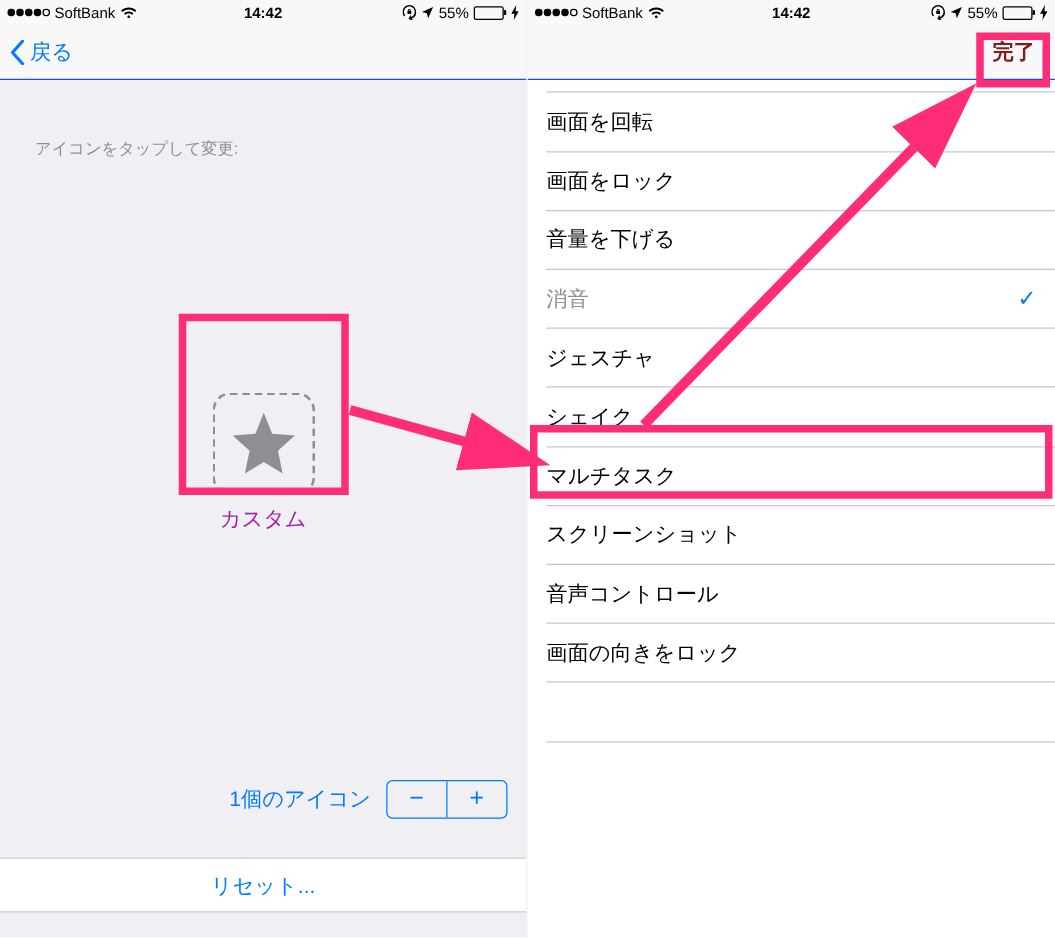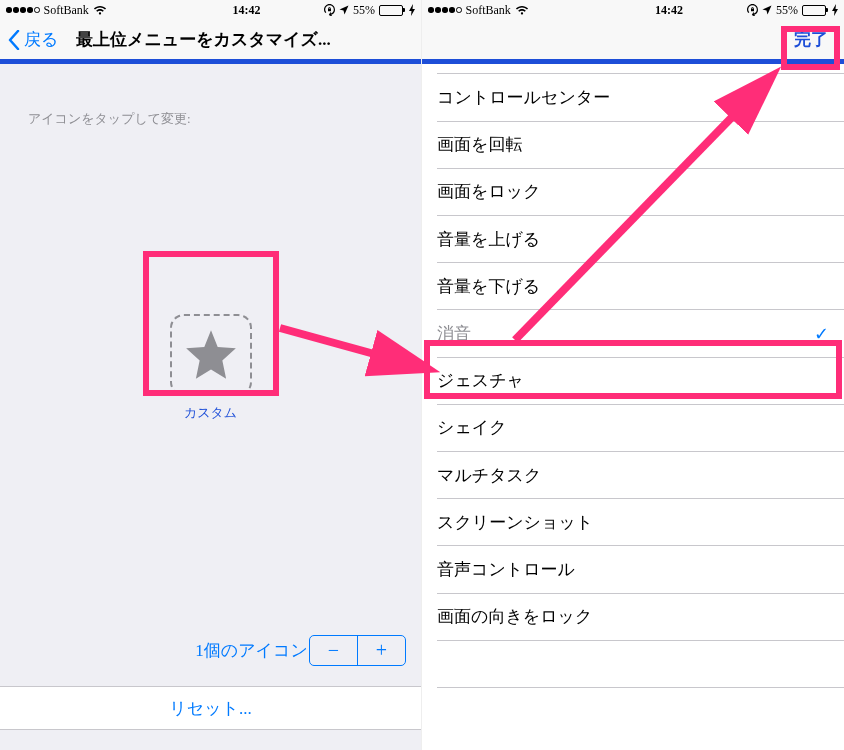--- a/index.html
+++ b/index.html
@@ -13,21 +13,20 @@
       height: 750px;
       display: flex;
       background: #fff;
       position: relative;
     }
     .screen {
       width: 422px;
       height: 750px;
       position: relative;
       overflow: hidden;
-      font-family: Liberation Serif, serif;
     }
     .screen-left {
       border-right: 1px solid #eee;
     }
     
     .status-bar {
       height: 20px;
       display: flex;
       align-items: center;
       justify-content: space-between;
@@ -40,21 +39,20 @@
     .status-left, .status-right {
       display: flex;
       align-items: center;
       gap: 4px;
     }
     .status-center {
       font-weight: 600;
       position: absolute;
       left: 50%;
       transform: translateX(-50%);
-      margin-left: 36px;
     }
     .signal-dots {
       display: flex;
       gap: 1.5px;
     }
     .signal-dot {
       width: 5.5px;
       height: 5.5px;
       border-radius: 50%;
       background: #000;
@@ -88,21 +86,21 @@
       width: 2px;
       height: 4px;
       background: #000;
       border-radius: 0 1px 1px 0;
     }
     
     .nav-bar {
       height: 44px;
       display: flex;
       align-items: center;
-      border-bottom: 5px solid #1d4ed8;
+      border-bottom: 1px solid #1d4ed8;
       padding: 0 8px;
       background: #f8f8f8;
       position: relative;
     }
     .back-container {
       display: flex;
       align-items: center;
       color: #007aff;
       font-size: 17px;
     }
@@ -118,21 +116,21 @@
       font-size: 17px;
       font-weight: 600;
       color: #000;
       white-space: nowrap;
       overflow: hidden;
       text-overflow: ellipsis;
     }
     .done-button {
       position: absolute;
       right: 8px;
-      color: #1d4ed8;
+      color: #7f1d1d;
       font-size: 17px;
       font-weight: 600;
       padding: 4px 8px;
     }
     
     .left-content {
       background: #efeff4;
       height: calc(750px - 64px);
       position: relative;
     }
@@ -158,34 +156,34 @@
       display: flex;
       align-items: center;
       justify-content: center;
     }
     .star-svg {
       width: 54px;
       height: 54px;
     }
     .custom-label {
       margin-top: 8px;
-      font-size: 13px;
-      color: #1d4ed8;
+      font-size: 17px;
+      color: #a21caf;
     }
     .icon-count-row {
       position: absolute;
-      bottom: 78px;
+      bottom: 89px;
       left: 0;
       right: 0;
       height: 44px;
       display: flex;
       align-items: center;
       justify-content: flex-end;
       padding: 0 15px 0 15px;
-      gap: 1px;
+      gap: 12px;
     }
     .icon-count-label {
       color: #007aff;
       font-size: 17px;
     }
     .stepper {
       display: flex;
       border: 1.2px solid #007aff;
       border-radius: 5px;
       overflow: hidden;
@@ -327,21 +325,20 @@
     </div>
   </div>
 
   <div class="nav-bar">
     <div class="back-container">
       <svg class="chevron-back" viewBox="0 0 12 20">
           <path d="M10 1L2 10l8 9" stroke="#007aff" stroke-width="2.5" fill="none" stroke-linecap="round" stroke-linejoin="round"></path>
         </svg>
       <span>戻る</span>
     </div>
-    <span class="nav-title">最上位メニューをカスタマイズ...</span>
   </div>
 
   <div class="left-content">
     <div class="tap-hint">アイコンをタップして変更:</div>
 
     <div class="custom-icon-area">
       <div class="dashed-box">
         <svg class="star-svg" viewBox="0 0 50 50">
             <path d="M25 2l6.2 15.5L48 18.8 35.5 30.2 39 47 25 38.5 11 47l3.5-16.8L2 18.8l16.8-1.3z" fill="#8e8e93"></path>
           </svg>
@@ -397,31 +394,25 @@
         </svg>
     </div>
   </div>
 
   <div class="nav-bar">
     <span class="done-button">完了</span>
   </div>
 
   <div class="right-content">
     <div class="list-row-clip"></div>
-  <div class="list-row">
-        <span class="list-label">コントロールセンター</span>
-      </div>
       <div class="list-row">
         <span class="list-label">画面を回転</span>
       </div>
       <div class="list-row">
         <span class="list-label">画面をロック</span>
-      </div>
-      <div class="list-row">
-        <span class="list-label">音量を上げる</span>
       </div>
       <div class="list-row">
         <span class="list-label">音量を下げる</span>
       </div>
       <div class="list-row selected">
         <span class="list-label">消音</span>
         <span class="checkmark">✓</span>
       </div>
       <div class="list-row">
         <span class="list-label">ジェスチャ</span>

